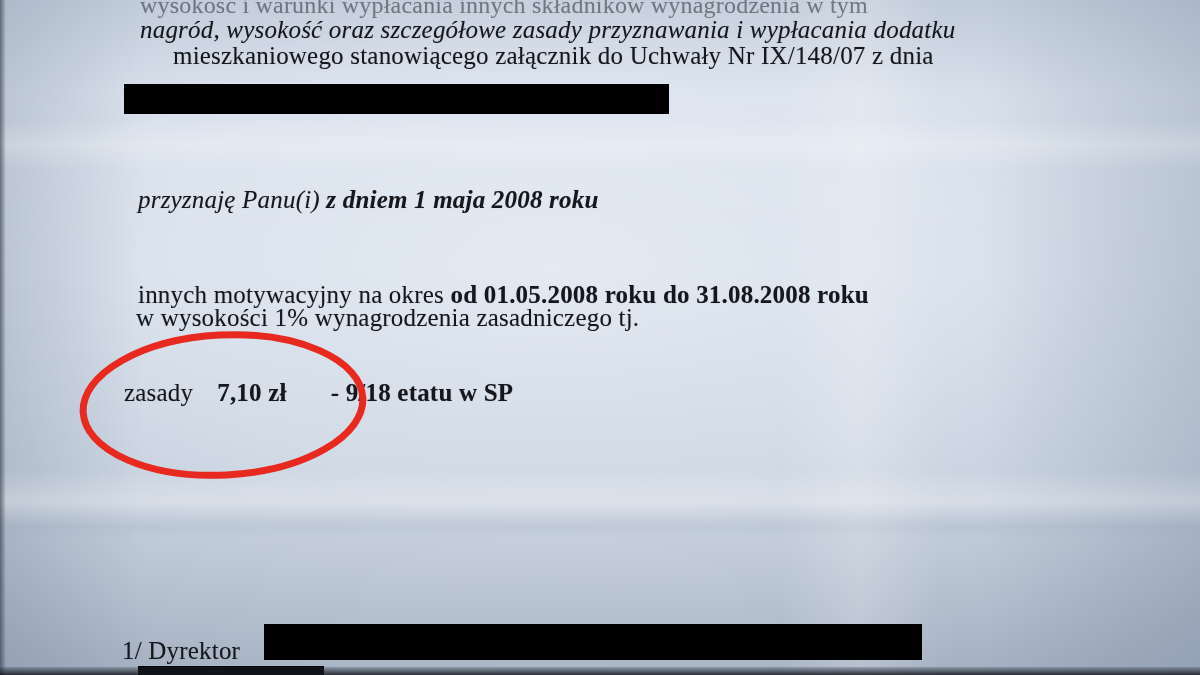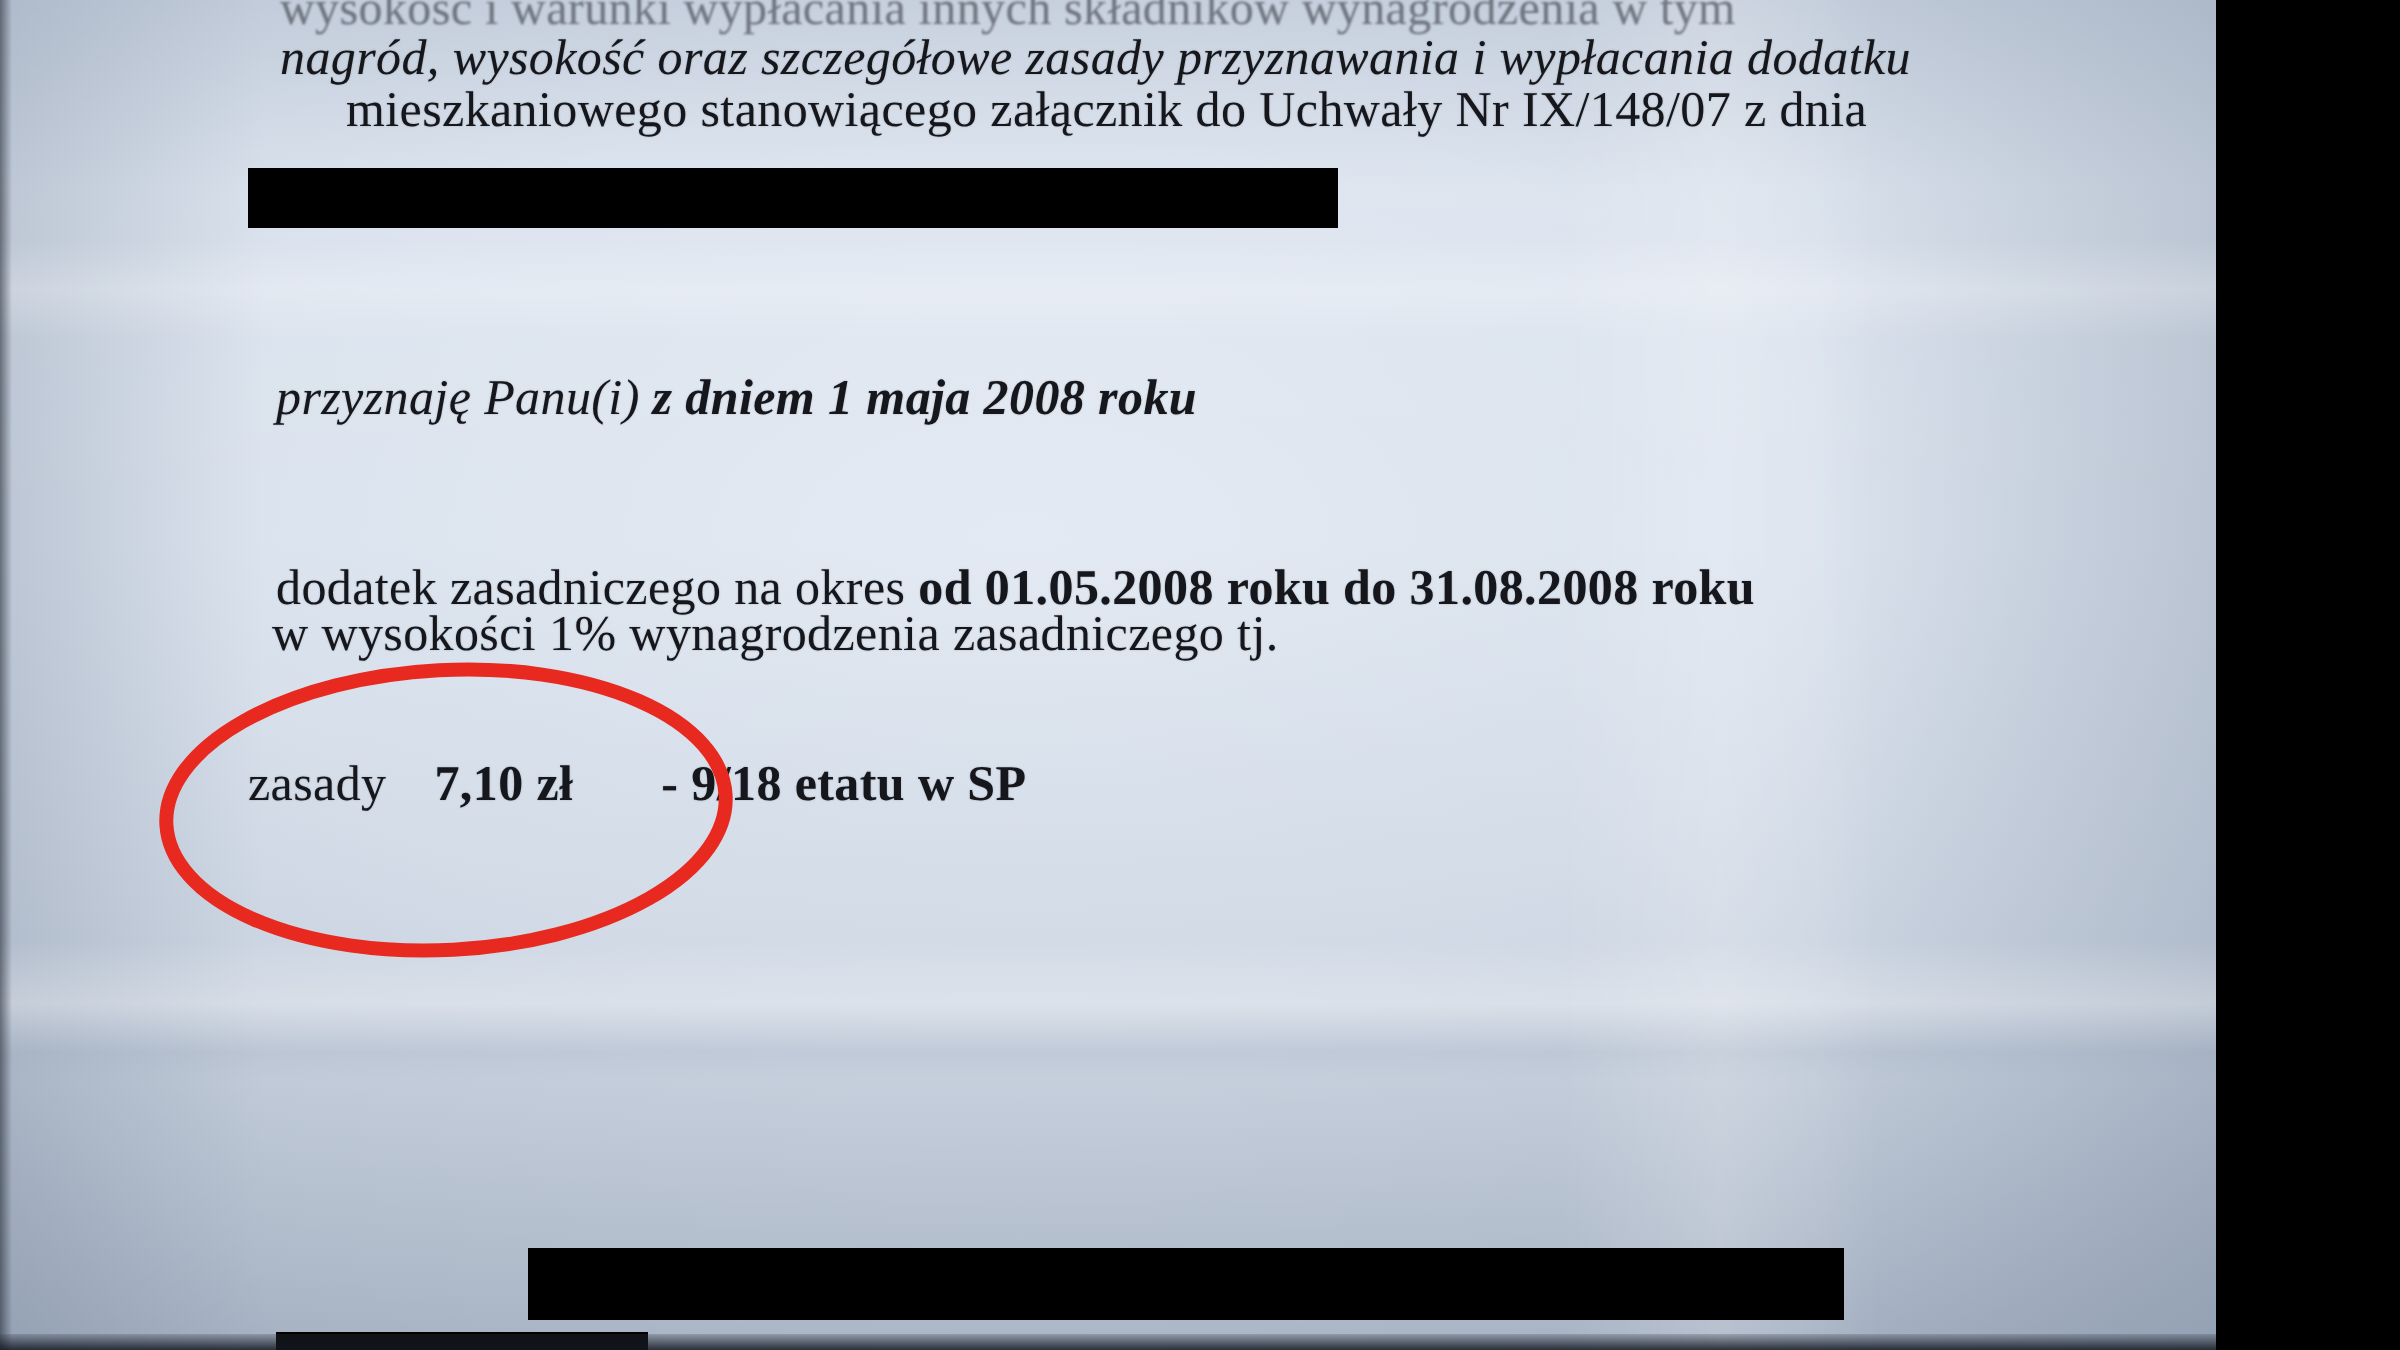--- a/index.html
+++ b/index.html
@@ -2,21 +2,21 @@
 <html><head>
 <meta charset="utf-8">
 <style>
   html, body {
     margin: 0;
     padding: 0;
     background: #000;
   }
   #page {
     position: relative;
-    width: 1108px;
+    width: 1200px;
     height: 675px;
     overflow: hidden;
     background: #cfd8e4;
     font-family: "Liberation Serif", serif;
   }
   
   #paper {
     position: absolute;
     inset: 0;
     background:
@@ -108,31 +108,32 @@
   <div class="line faded" style="left:140px; top:-8px; font-size:24px;">wysokość i warunki wypłacania innych składników wynagrodzenia w tym</div>
 
   <div class="line" style="left:140px; top:16px;font-style:italic;">nagród, wysokość oraz szczegółowe zasady przyznawania i wypłacania dodatku</div>
 
   <div class="line" style="left:140px; top:42px;margin-left:33px;">mieszkaniowego  stanowiącego  załącznik  do  Uchwały  Nr  IX/148/07  z  dnia</div>
 
   <div class="redaction" style="left:124px; top:84px; width:545px; height:30px;"></div>
 
   <div class="line" style="left:138px; top:186px;font-style:italic;"><span>przyznaję Panu(i) </span><span class="b">z dniem 1 maja 2008 roku</span></div>
 
-  <div class="line" style="left:138px; top:281px;"><span>dodatek zasadniczego na okres </span><span class="b">od 01.05.2008 roku do 31.08.2008 roku</span></div>
+  <div class="line" style="left:138px; top:281px;"><span>innych motywacyjny na okres </span><span class="b">od 01.05.2008 roku do 31.08.2008 roku</span></div>
 
   <div class="line" style="left:136px; top:304px;font-family:Liberation Serif, serif;">w wysokości 1% wynagrodzenia zasadniczego tj.</div>
 
   <div class="line" style="left:124px; top:379px;"><span>zasady</span><span class="b" style="margin-left:24px;">7,10 zł</span><span class="b" style="margin-left:44px;">- 9/18 etatu w SP</span></div>
 
   <svg id="highlight-ellipse" viewBox="0 0 290 150">
     <ellipse cx="145" cy="75" rx="140" ry="70" transform="rotate(-3 145 75)"></ellipse>
   </svg>
 
 
+  <div class="line" style="left:122px; top:637px;">1/ Dyrektor</div>
 
   <div class="redaction" style="left:264px; top:624px; width:658px; height:36px;"></div>
 
   <div class="redaction" style="left:138px; top:666px; width:186px; height:9px;"></div>
 
   <div id="left-edge"></div>
   <div id="bottom-edge"></div>
 </div>
 
 </body></html>

